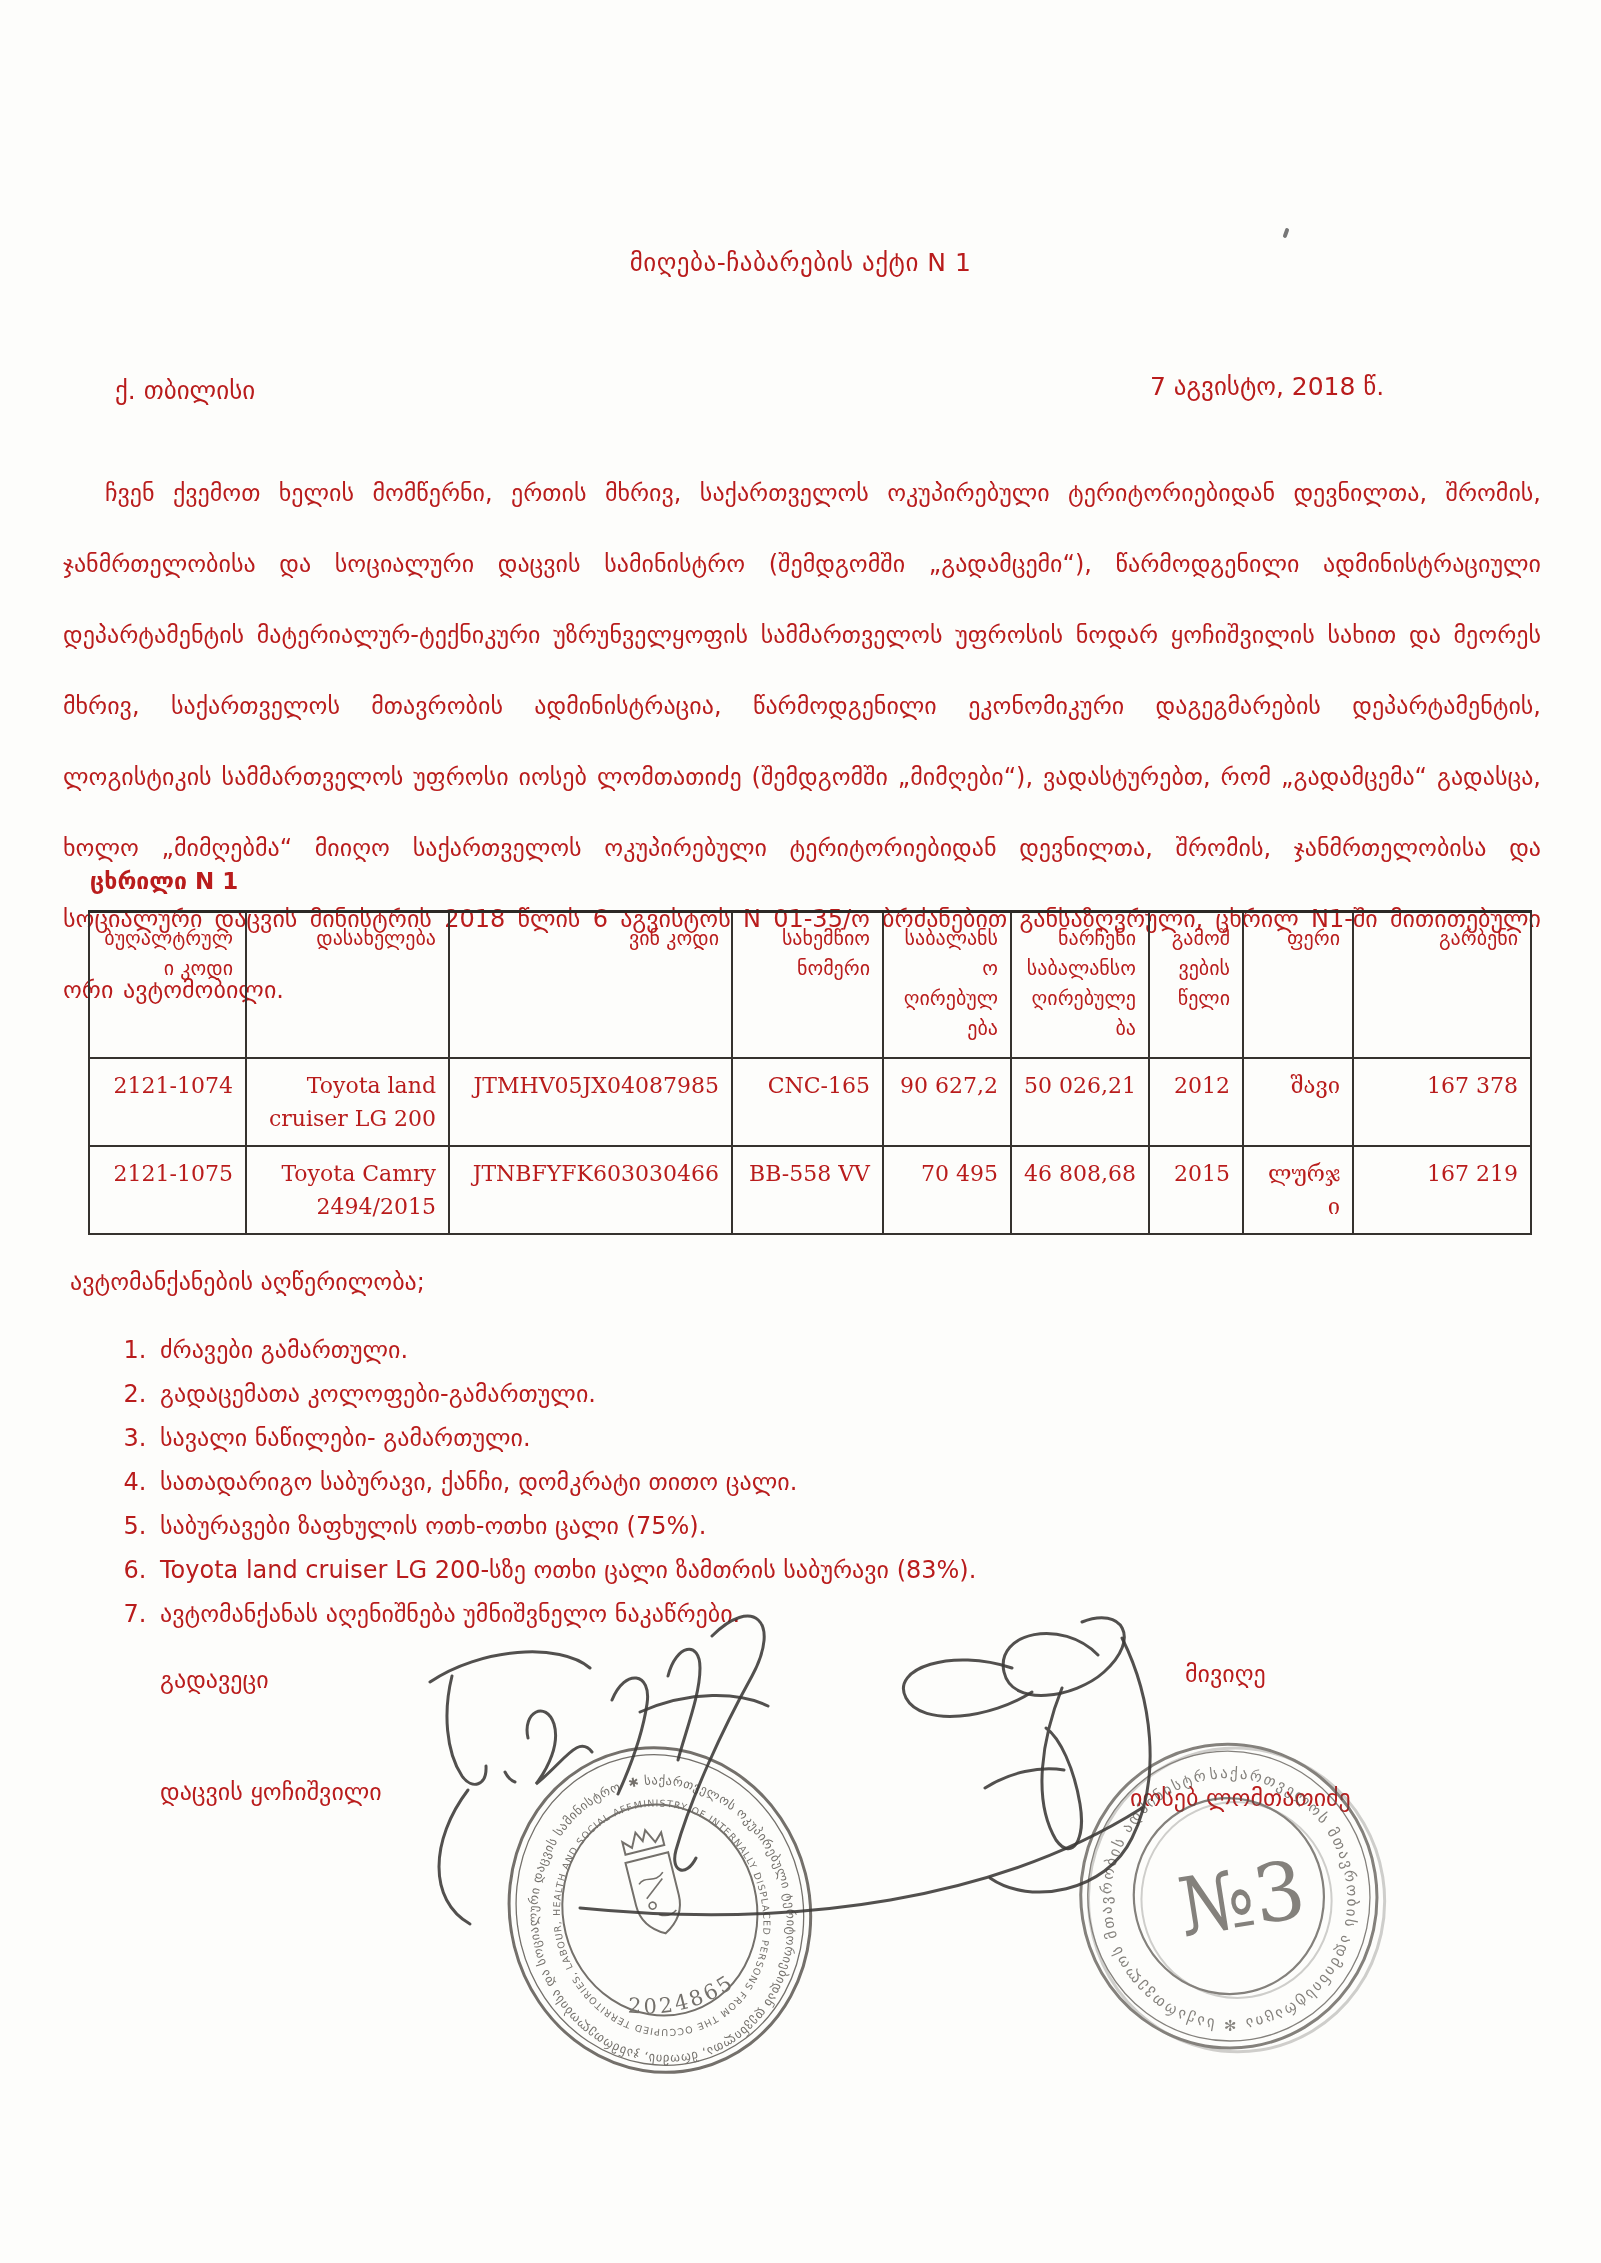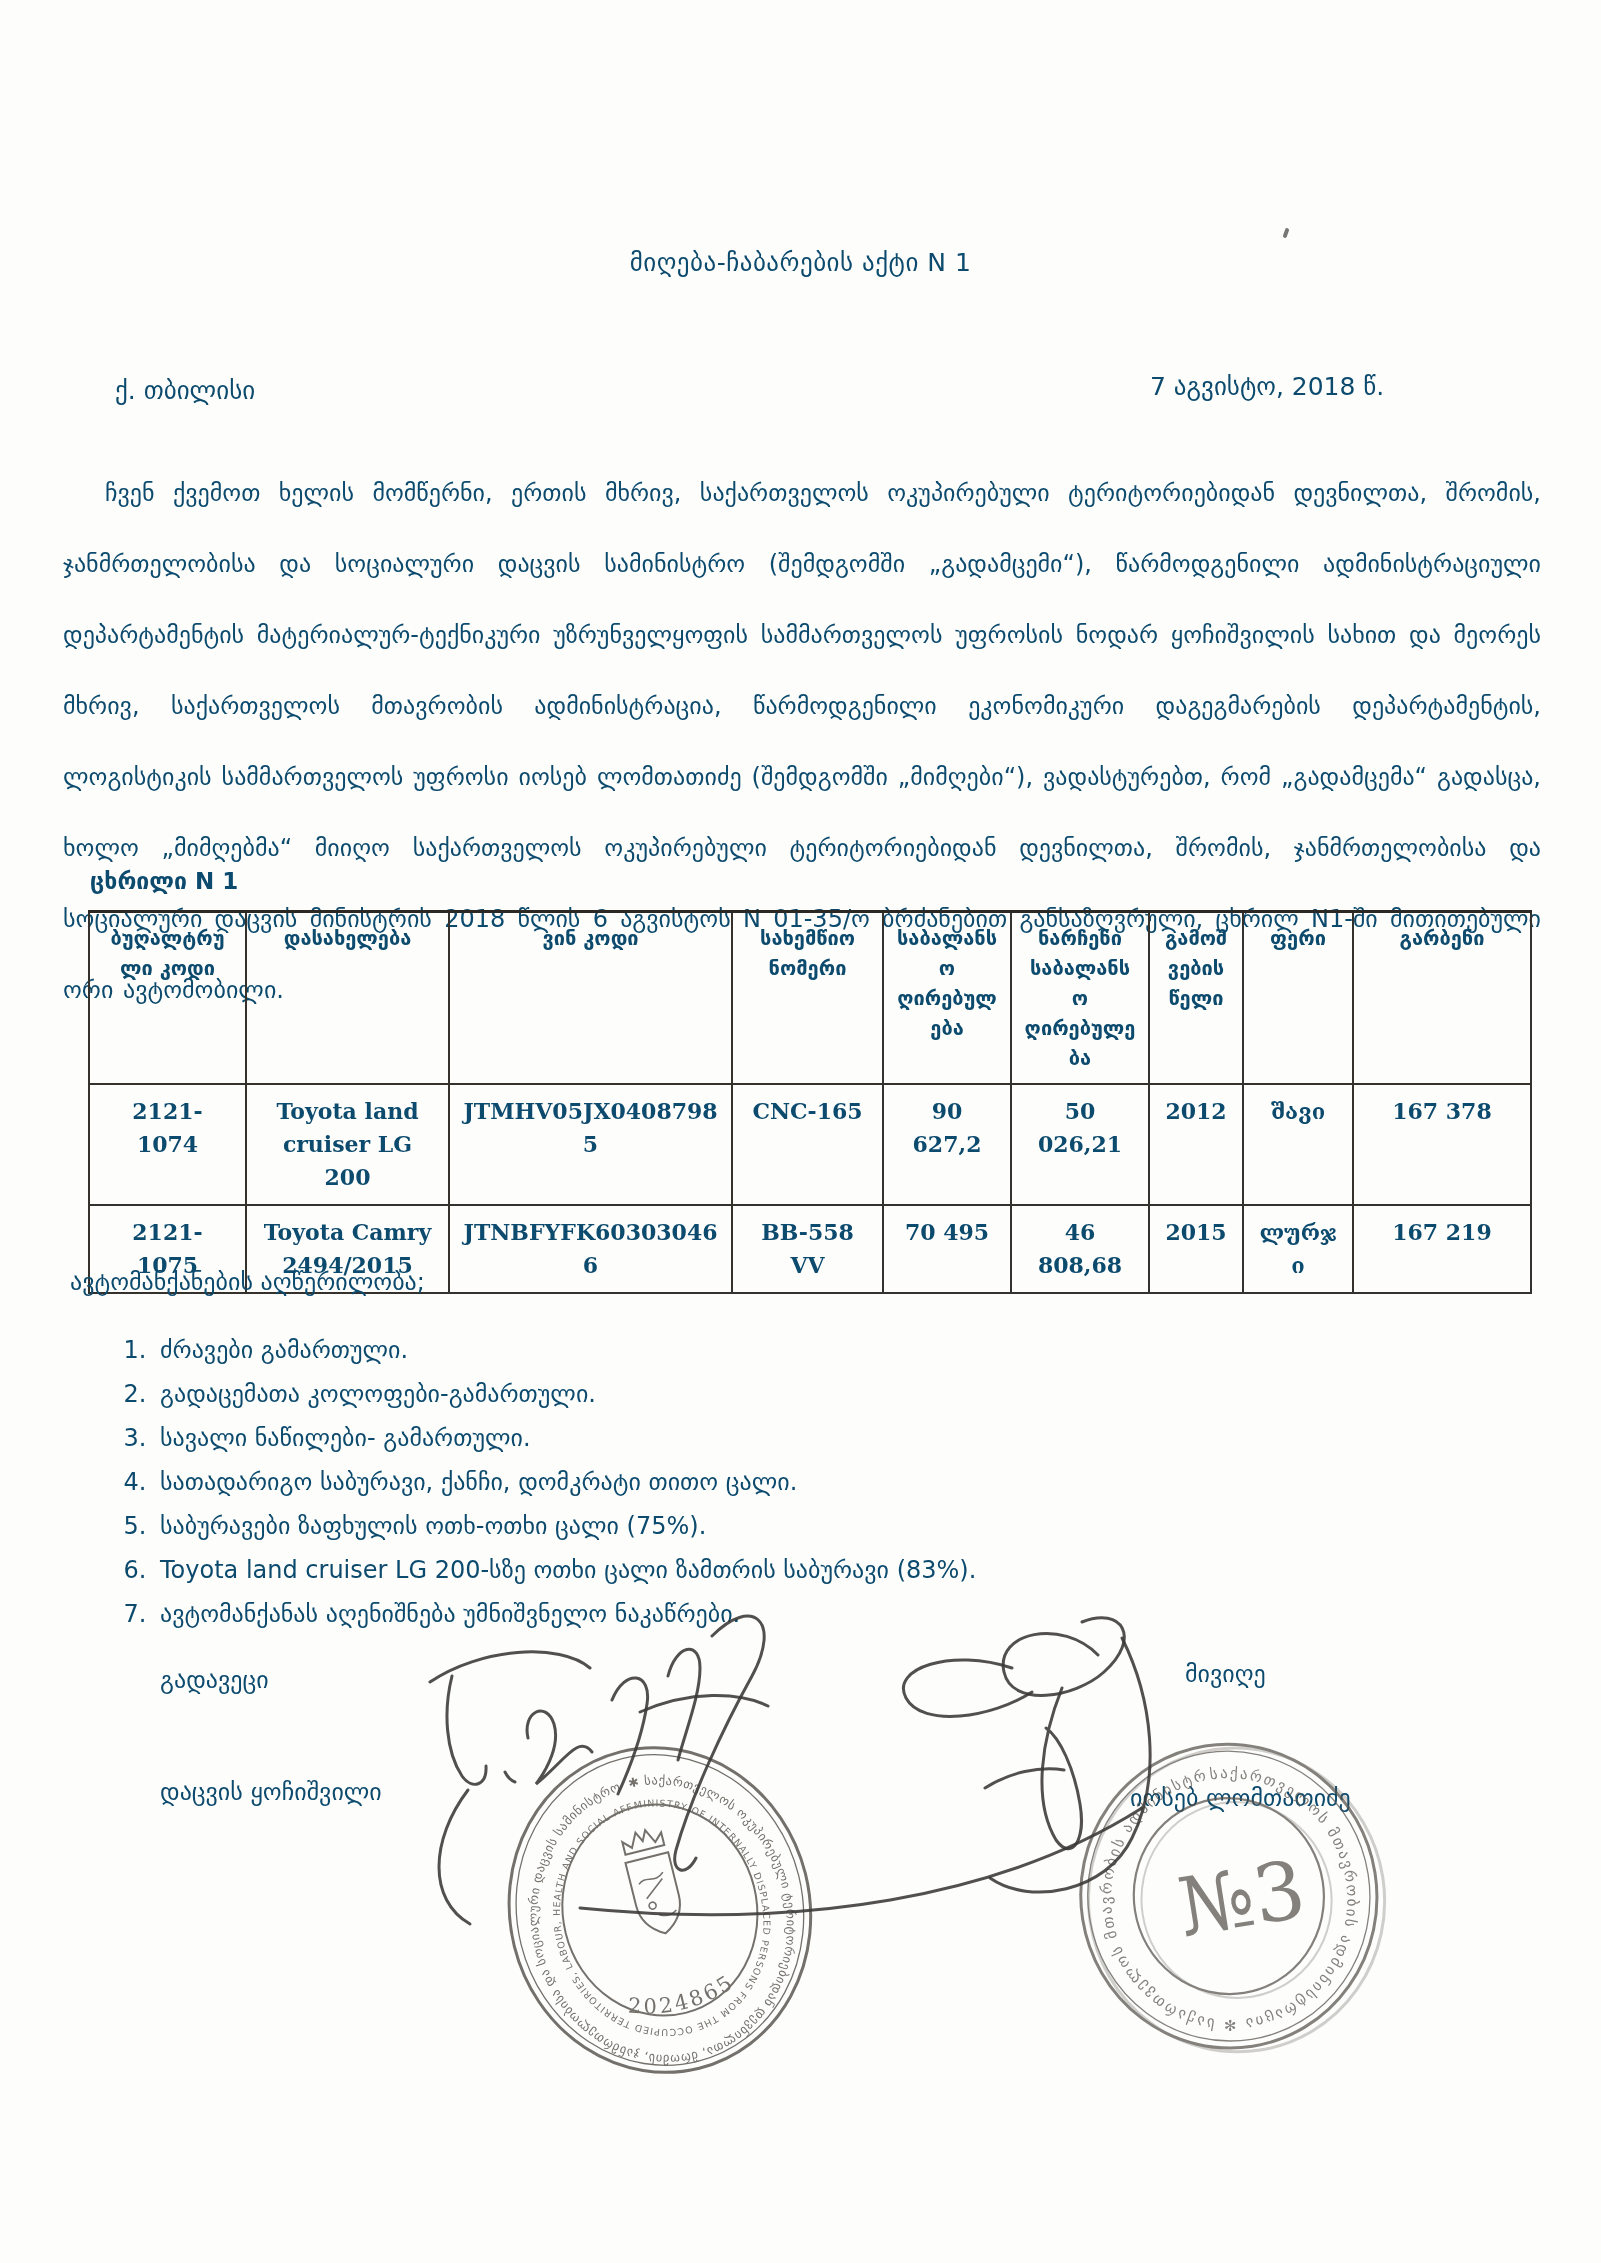--- a/index.html
+++ b/index.html
@@ -2,21 +2,21 @@
 <html><head>
 <meta charset="utf-8">
 <style>
   html,body{margin:0;padding:0;background:#e8e8e8;}
   .page{
     position:relative;
     width:1601px;height:2263px;
     margin:0 auto;
     background:#fdfdfb;
     font-family:"DejaVu Sans",sans-serif;
-    color:#0c4a6e;
+    color:#b91c1c;
     overflow:hidden;
   }
   .doc-title{
     position:absolute;top:248px;left:0;width:100%;
     text-align:center;font-size:25px;letter-spacing:.5px;
   }
   .city{position:absolute;top:376px;left:115px;font-size:25px;}
   .date{position:absolute;top:372px;left:1150px;font-size:25px;}
   .body-par{
     position:absolute;top:458px;left:63px;width:1478px;
@@ -24,24 +24,24 @@
     word-spacing:2px;
   }
   .table-caption{position:absolute;top:868px;left:90px;font-size:23px;font-weight:bold;}
   table.veh{
     position:absolute;top:910px;left:88px;
     border-collapse:collapse;table-layout:fixed;width:1442px;
     font-size:21px;
   }
   table.veh th,table.veh td{
     border:2px solid #35322e;
-    vertical-align:top;text-align:center;
+    vertical-align:top;text-align:right;
     padding:10px 12px;
     overflow-wrap:anywhere;word-break:break-word;
-    font-weight:bold;
+    font-weight:normal;
     margin-left:15px;
   }
   table.veh thead tr{height:146px;}
   table.veh thead th{border-top:3px solid #2c2925;font-size:20px;line-height:30px;}
   table.veh tbody tr{height:82px;}
   table.veh tbody td{
     font-family:"DejaVu Serif","DejaVu Sans",serif;
     font-size:22px;line-height:33px;
   }
   .desc-heading{position:absolute;top:1268px;left:70px;font-size:24px;}

